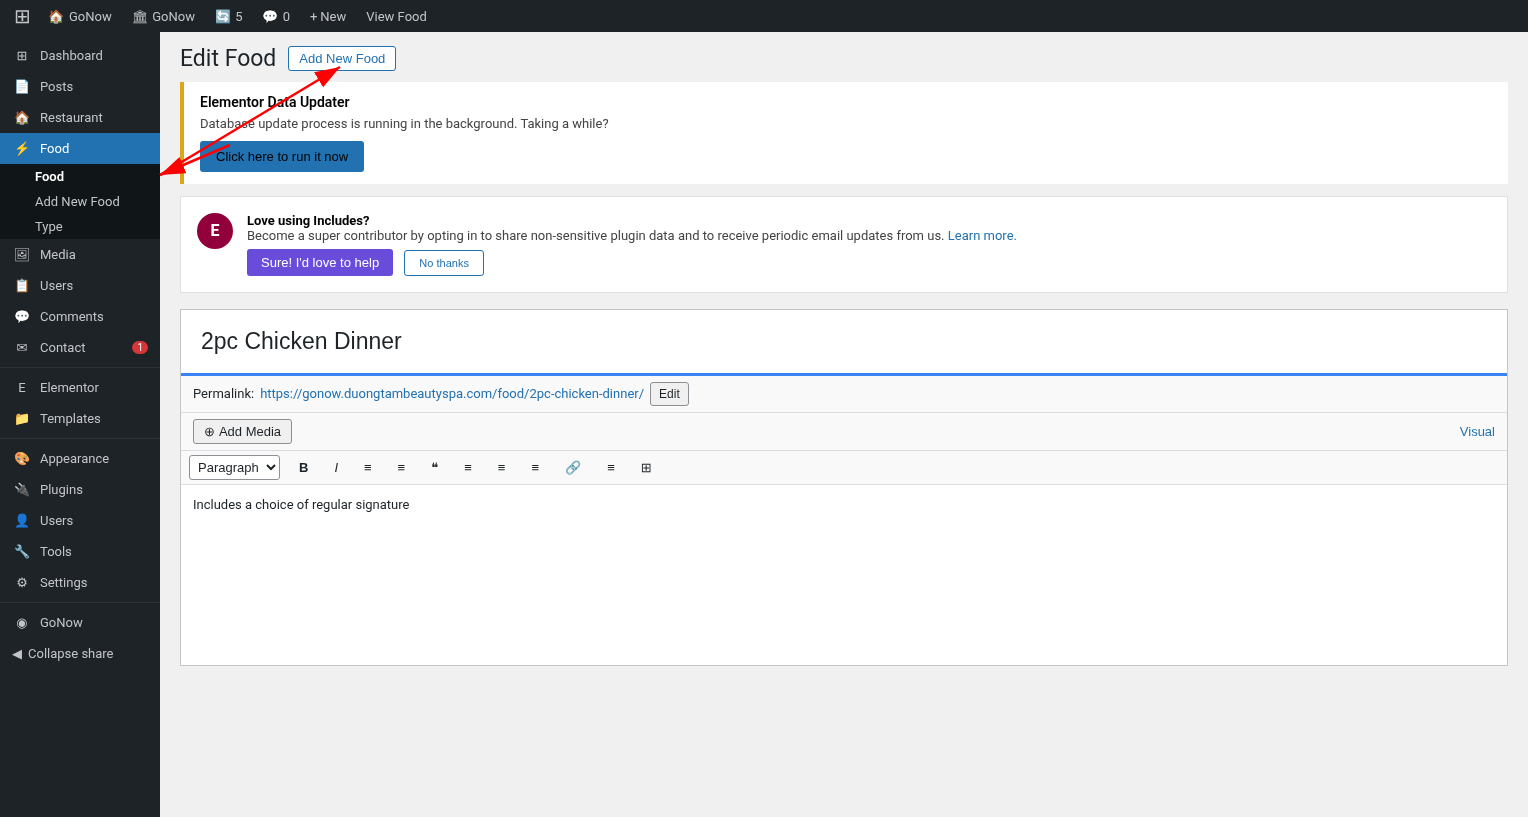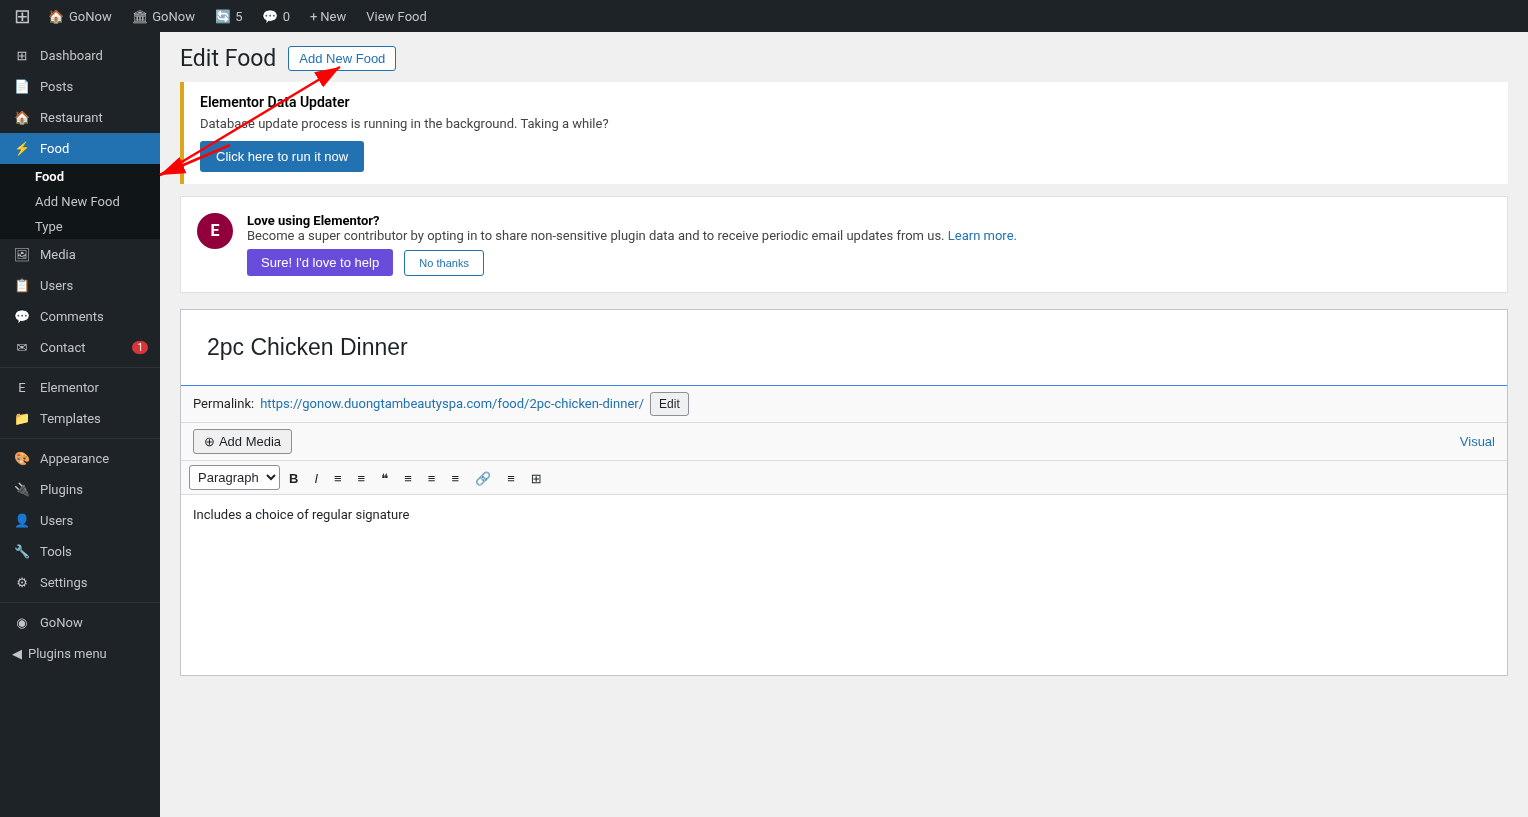--- a/index.html
+++ b/index.html
@@ -122,21 +122,21 @@
       margin: 0 20px 12px 20px;
       border-left: 4px solid #72aee6;
       background: #fff;
       padding: 12px 16px;
     }
     .notice.notice-warning { border-left-color: #dba617; }
     .notice h2 { font-size: 14px; font-weight: 600; margin-bottom: 6px; }
     .notice p { color: #444; font-size: 13px; margin-bottom: 10px; }
     .btn-run-now {
       background: #2271b1;
-      color: #ffffff;
+      color: #000000;
       border: none;
       padding: 8px 16px;
       border-radius: 3px;
       cursor: pointer;
       font-size: 13px;
     }
 
     
     .elementor-promo {
       margin: 0 20px 16px 20px;
@@ -182,22 +182,22 @@
       font-size: 11px;
     }
 
     
     .editor-area {
       margin: 0 20px;
       background: #fff;
       border: 1px solid #c3c4c7;
     }
     .editor-title-bar {
-      border-bottom: 1px solid #3b82f6;
-      padding: 14px;
+      border-bottom: 3px solid #3b82f6;
+      padding: 8px;
     }
     .editor-title-input {
       width: 100%;
       border: none;
       outline: none;
       font-size: 23px;
       font-weight: 400;
       padding: 10px 12px;
       color: #1d2327;
       background: #fff;
@@ -248,22 +248,22 @@
       color: #2271b1;
       cursor: pointer;
       font-size: 13px;
     }
     
     .format-toolbar {
       padding: 4px 8px;
       border-bottom: 1px solid #dcdcde;
       background: #f9f9f9;
       display: flex;
-      align-items: flex-end;
-      gap: 2px;
+      align-items: center;
+      gap: 12px;
       flex-wrap: wrap;
     }
     .format-btn {
       background: none;
       border: 1px solid transparent;
       padding: 3px 6px;
       cursor: pointer;
       border-radius: 3px;
       color: #1d2327;
       font-size: 13px;
@@ -400,21 +400,21 @@
       <span class="icon">⚙</span>
       <span>Settings</span>
     </div>
     <div class="sidebar-divider"></div>
     <div class="sidebar-item">
       <span class="icon">◉</span>
       <span>GoNow</span>
     </div>
     <div class="sidebar-collapse">
       <span>◀</span>
-      <span>Plugins menu</span>
+      <span>Collapse share</span>
     </div>
   </div>
 
   <div id="main">
 
     <div class="page-header">
       <h1>Edit Food</h1>
       <button class="btn-add-new">Add New Food</button>
     </div>
 
@@ -422,21 +422,21 @@
       <h2>Elementor Data Updater</h2>
       <p>Database update process is running in the background. Taking a while?</p>
       <button class="btn-run-now">Click here to run it now</button>
     </div>
 
     <div class="elementor-promo">
       <div class="elementor-icon">
         <span>E</span>
       </div>
       <div class="elementor-promo-text">
-        <strong>Love using Elementor?</strong>
+        <strong>Love using Includes?</strong>
         <p>
           <span>Become a super contributor by opting in to share non-sensitive plugin data and to receive periodic email updates from us.</span>
           <a class="link" href="#">Learn more.</a>
         </p>
         <div>
           <button class="btn-sure">Sure! I'd love to help</button>
           <button class="btn-no-thanks">No thanks</button>
         </div>
       </div>
     </div>

